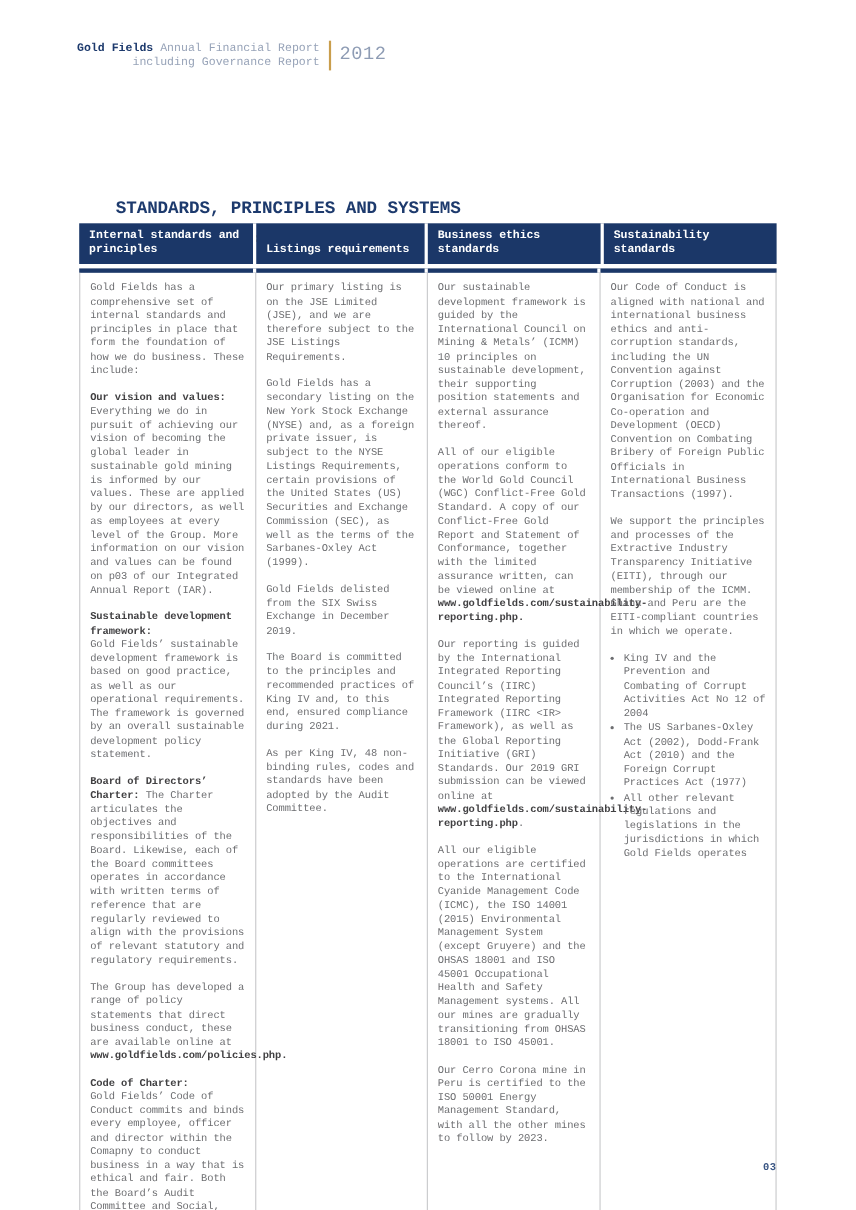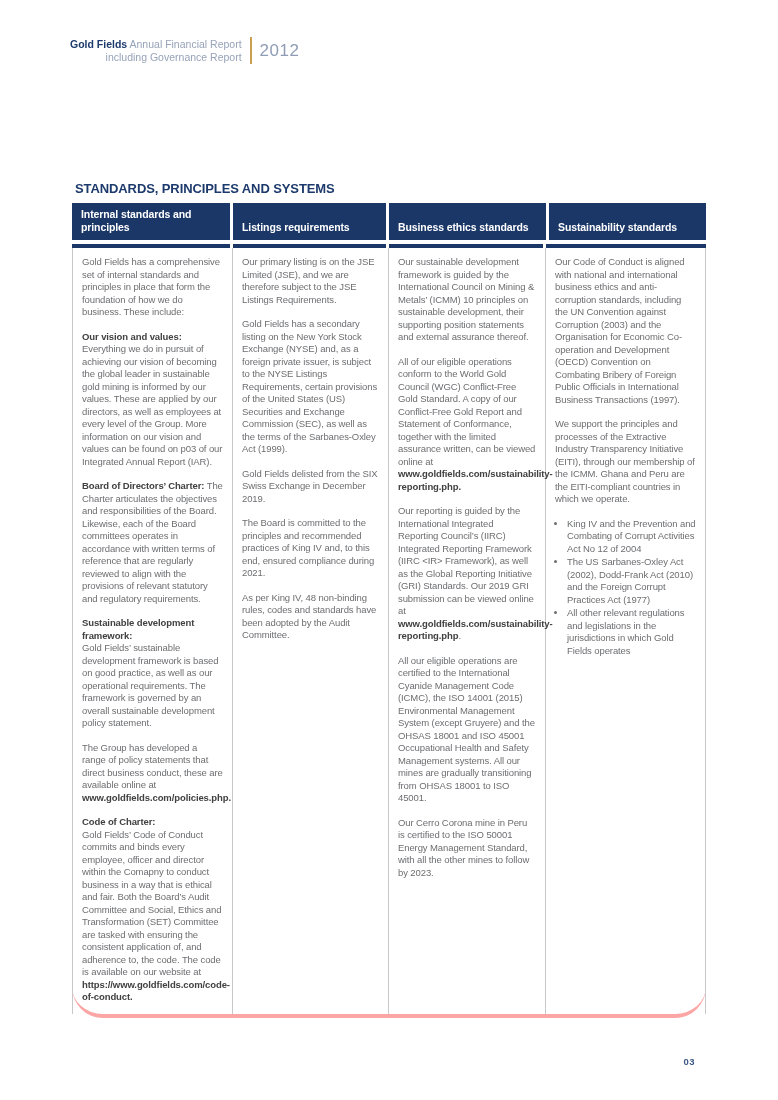--- a/index.html
+++ b/index.html
@@ -1,34 +1,34 @@
 <!DOCTYPE html>
 <html><head>
 <meta charset="utf-8">
 <style>
   * { margin: 0; padding: 0; box-sizing: border-box; }
   html, body { background: #ffffff; }
   .page {
     position: relative;
     width: 778px; height: 1100px;
     background: #ffffff;
-    font-family: Liberation Sans, sans-serif;
+    font-family: Liberation Mono, monospace;
     overflow: hidden;
   }
 
   
   .brand { position: absolute; left: 70px; top: 37px; display: flex; align-items: center; }
   .brand-lines { text-align: right; font-size: 10.5px; line-height: 12.5px; color: #97a3b8; }
   .brand-name { font-weight: bold; color: #1d3a6d; }
   .brand-divider { width: 2px; height: 27px; background: #c99e4c; margin: 0 8px; }
   .brand-year { font-size: 17px; color: #8e9cb4; letter-spacing: 0.5px; }
 
   
   .title-block { position: absolute; left: 75px; top: 181px; }
-  .page-title { font-size: 13px; font-weight: bold; color: #1d3a6d; letter-spacing: -0.1px; }
+  .page-title { font-size: 16px; font-weight: bold; color: #1d3a6d; letter-spacing: -0.1px; text-align: center; }
   .page-subtitle { font-size: 11.5px; font-weight: bold; color: #c99e4c; margin-top: 12px; letter-spacing: -0.1px; }
 
   
   .std-table { position: absolute; left: 72px; top: 203px; width: 634px; }
   .t-head { display: flex; }
   .t-head-cell {
     background: #1b3768; color: #ffffff;
     font-size: 10.5px; font-weight: bold; line-height: 12.5px;
     padding: 5px 9px 7px 9px; min-height: 36px;
     display: flex; align-items: flex-end;
@@ -53,21 +53,21 @@
   .block { margin-bottom: 12px; }
   .block:last-child { margin-bottom: 0; }
   .bhead { font-weight: bold; color: #414042; }
   .para { margin: 0; }
   .b { font-weight: bold; color: #414042; }
   .blist { margin: 0; padding-left: 12px; list-style: disc outside; }
   .blist li { margin: 0 0 1px 0; }
 
   
   .page-number {
-    position: absolute; top: 1056px; right: 83px;
+    position: absolute; top: 1056px; right: 72px;
     font-size: 9.5px; font-weight: bold; color: #3a5684; letter-spacing: 0.5px;
   }
 </style>
 </head>
 <body>
 
 <div class="page">
 
   <div class="brand">
     <div class="brand-lines">
@@ -98,25 +98,25 @@
     </div>
     <div class="t-body">
       <div class="t-body-cell w0">
           <div class="block">
             <p class="para"><span>Gold Fields has a comprehensive set of internal standards and principles in place that form the foundation of how we do business. These include:</span></p>
           </div>
           <div class="block">
             <p class="para"><span class="b">Our vision and values:</span><span> Everything we do in pursuit of achieving our vision of becoming the global leader in sustainable gold mining is informed by our values. These are applied by our directors, as well as employees at every level of the Group. More information on our vision and values can be found on p03 of our Integrated Annual Report (IAR).</span></p>
           </div>
           <div class="block">
-            <p class="para"><span class="b">Board of Directors’ Charter:</span><span> The Charter articulates the objectives and responsibilities of the Board. Likewise, each of the Board committees operates in accordance with written terms of reference that are regularly reviewed to align with the provisions of relevant statutory and regulatory requirements.</span></p>
+            <div class="bhead">Sustainable development framework:</div>
+            <p class="para"><span>Gold Fields’ sustainable development framework is based on good practice, as well as our operational requirements. The framework is governed by an overall sustainable development policy statement.</span></p>
           </div>
           <div class="block">
-            <div class="bhead">Sustainable development framework:</div>
-            <p class="para"><span>Gold Fields’ sustainable development framework is based on good practice, as well as our operational requirements. The framework is governed by an overall sustainable development policy statement.</span></p>
+            <p class="para"><span class="b">Board of Directors’ Charter:</span><span> The Charter articulates the objectives and responsibilities of the Board. Likewise, each of the Board committees operates in accordance with written terms of reference that are regularly reviewed to align with the provisions of relevant statutory and regulatory requirements.</span></p>
           </div>
           <div class="block">
             <p class="para"><span>The Group has developed a range of policy statements that direct business conduct, these are available online at </span><span class="b">www.goldfields.com/policies.php.</span></p>
           </div>
           <div class="block">
             <div class="bhead">Code of Charter:</div>
             <p class="para"><span>Gold Fields’ Code of Conduct commits and binds every employee, officer and director within the Comapny to conduct business in a way that is ethical and fair. Both the Board’s Audit Committee and Social, Ethics and Transformation (SET) Committee are tasked with ensuring the consistent application of, and adherence to, the code. The code is available on our website at </span><span class="b">https://www.goldfields.com/code-of-conduct.</span></p>
           </div>
         </div>
       <div class="t-body-cell w1">

